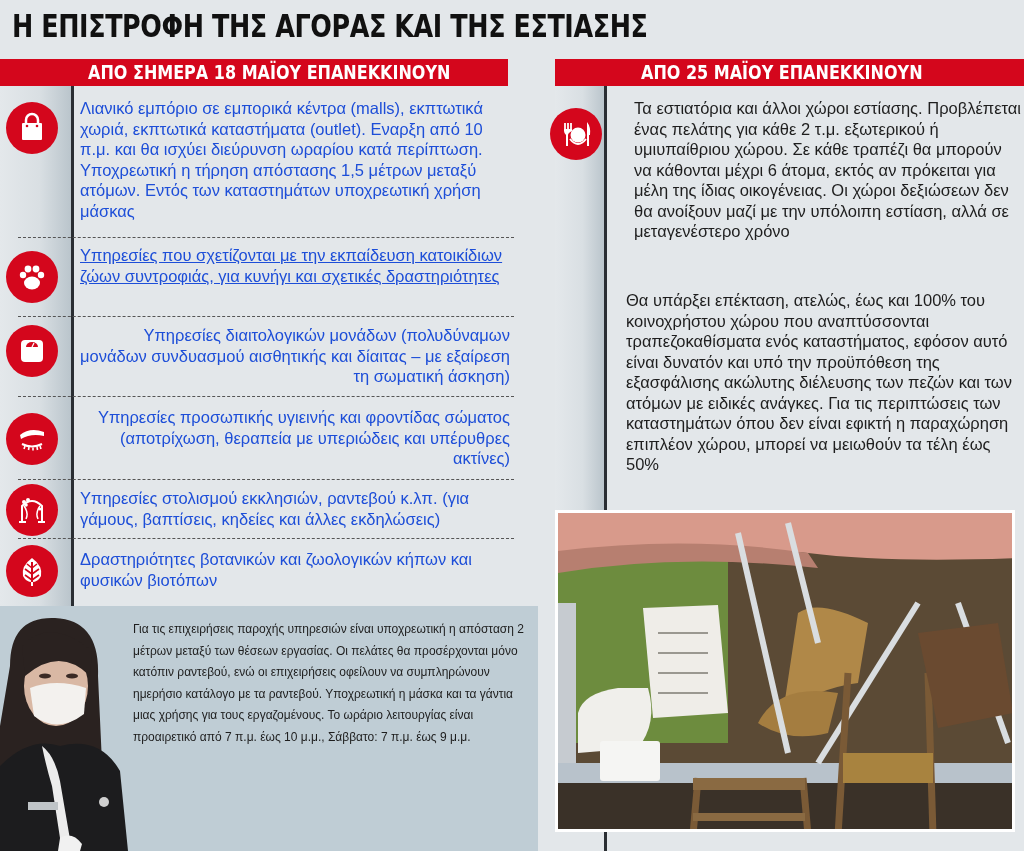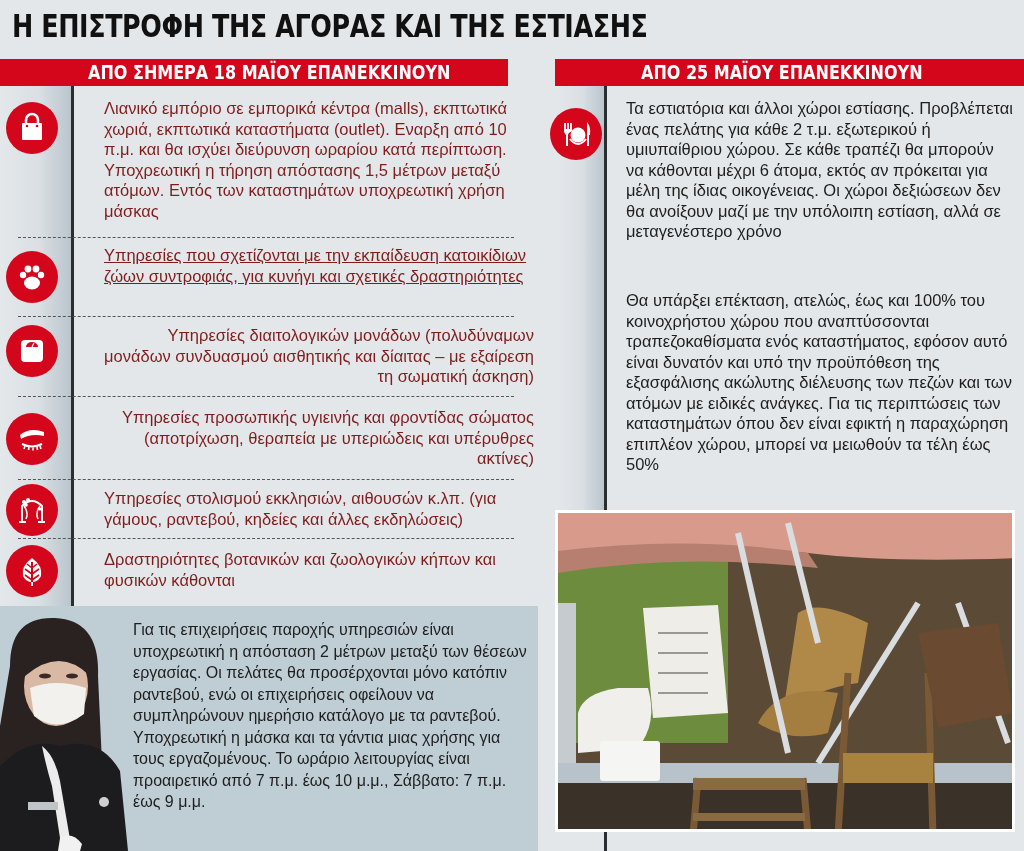--- a/index.html
+++ b/index.html
@@ -41,42 +41,42 @@
       position: absolute;
       background: linear-gradient(to right, #e4e8eb 0%, #d9dfe3 55%, #b9c4cb 100%);
     }
     .gutter-left { left: 0; top: 86px; width: 72px; height: 520px; }
     .gutter-right { left: 555px; top: 86px; width: 50px; height: 425px; }
     .vline { position: absolute; width: 3px; background: #2a2e33; }
     .vline-left { left: 71px; top: 86px; height: 520px; }
     .vline-right { left: 604px; top: 86px; height: 425px; }
     .vline-right2 { left: 604px; top: 830px; height: 21px; }
 
-    .item { position: absolute; left: 104px; width: 430px; font-size: 16.5px; line-height: 20.5px; color: #7f1d1d; }
+    .item { position: absolute; left: 80px; width: 430px; font-size: 16.5px; line-height: 20.5px; color: #1d4ed8; }
     .sep { position: absolute; left: 18px; width: 496px; border-top: 1.5px dashed #555; }
 
     .icon {
       position: absolute; left: 6px;
       width: 52px; height: 52px; border-radius: 50%;
       background: #d4061c;
       display: flex; align-items: center; justify-content: center;
     }
     .icon svg { width: 34px; height: 34px; }
 
     .rtext { position: absolute; left: 626px; width: 390px; font-size: 16.5px; line-height: 20.5px; color: #1e1e1e; }
 
     .bottom-panel {
       position: absolute; left: 0; top: 606px; width: 538px; height: 245px;
       background: #bfcdd5;
     }
     .woman {
       position: absolute; left: 0; top: 606px; width: 128px; height: 245px;
       overflow: hidden;
     }
-    .bottom-text { position: absolute; left: 133px; top: 619px; width: 400px; font-size: 16px; line-height: 21.5px; color: #1e1e1e; }
+    .bottom-text { position: absolute; left: 133px; top: 619px; width: 400px; font-size: 12px; line-height: 21.5px; color: #1e1e1e; }
 
     .photo {
       position: absolute; left: 555px; top: 510px; width: 460px; height: 322px;
       border: 3px solid #fff; overflow: hidden; background: #6e5a3e;
     }
   </style>
 </head>
 <body>
 
 <div class="title">Η ΕΠΙΣΤΡΟΦΗ ΤΗΣ ΑΓΟΡΑΣ ΚΑΙ ΤΗΣ ΕΣΤΙΑΣΗΣ</div>
@@ -141,32 +141,32 @@
       <path d="M7 28 V13 Q17 3 27 13 V28" stroke="#fff" stroke-width="2" fill="none"></path>
       <circle cx="9" cy="9" r="2" fill="#fff"></circle>
       <circle cx="13" cy="7" r="2" fill="#fff"></circle>
       <circle cx="11" cy="12" r="1.8" fill="#fff"></circle>
       <circle cx="25" cy="16" r="1.6" fill="#fff"></circle>
       <path d="M9 13 Q14 20 11 26 M25 13 Q20 20 23 26" stroke="#fff" stroke-width="1.5" fill="none"></path>
       <line x1="4" y1="29" x2="11" y2="29" stroke="#fff" stroke-width="2"></line>
       <line x1="23" y1="29" x2="30" y2="29" stroke="#fff" stroke-width="2"></line>
     </svg>
 </div>
-<div class="item" style="top:488px;">Υπηρεσίες στολισμού εκκλησιών, αιθουσών κ.λπ. (για γάμους, ραντεβού, κηδείες και άλλες εκδηλώσεις)</div>
+<div class="item" style="top:488px;">Υπηρεσίες στολισμού εκκλησιών, ραντεβού κ.λπ. (για γάμους, βαπτίσεις, κηδείες και άλλες εκδηλώσεις)</div>
 <div class="sep" style="top:538px;"></div>
 
 <div class="icon" style="top:545px;">
   <svg viewBox="0 0 34 34">
       <path d="M17 4 Q28 12 26 22 Q23 28 17 28 Q11 28 8 22 Q6 12 17 4 Z" fill="#fff"></path>
       <line x1="17" y1="8" x2="17" y2="32" stroke="#d4061c" stroke-width="2"></line>
       <path d="M17 14 L12 10 M17 14 L22 10 M17 20 L10 15 M17 20 L24 15 M17 26 L10 21 M17 26 L24 21" stroke="#d4061c" stroke-width="1.6"></path>
       <line x1="17" y1="28" x2="17" y2="32" stroke="#fff" stroke-width="2"></line>
     </svg>
 </div>
-<div class="item" style="top:549px;">Δραστηριότητες βοτανικών και ζωολογικών κήπων και φυσικών κάθονται</div>
+<div class="item" style="top:549px;">Δραστηριότητες βοτανικών και ζωολογικών κήπων και φυσικών βιοτόπων</div>
 
 <div class="bottom-panel"></div>
 <div class="woman">
   <svg viewBox="0 0 128 245" width="128" height="245">
     <rect width="128" height="245" fill="#bfcdd5"></rect>
     <path d="M10 60 Q10 10 55 12 Q100 14 98 70 L104 200 L0 245 L0 120 Z" fill="#2a2220"></path>
     <ellipse cx="56" cy="80" rx="32" ry="40" fill="#d9b8a4"></ellipse>
     <path d="M22 40 Q50 10 92 45 L90 70 Q60 40 25 70 Z" fill="#2a2220"></path>
     <ellipse cx="45" cy="70" rx="6" ry="2.5" fill="#3a2a25"></ellipse>
     <ellipse cx="72" cy="70" rx="6" ry="2.5" fill="#3a2a25"></ellipse>
@@ -193,21 +193,21 @@
         <line x1="6" y1="6" x2="6" y2="12"></line>
         <line x1="9" y1="6" x2="9" y2="12"></line>
         <line x1="12" y1="6" x2="12" y2="12"></line>
       </g>
       <path d="M5 12 H13 V14 Q9 16 9 18 V29 H7 V18 Q5 16 5 14 Z" fill="#fff"></path>
       <circle cx="19" cy="18" r="7.5" fill="#fff"></circle>
       <path d="M11 22 Q19 32 27 22" stroke="#fff" stroke-width="2" fill="none"></path>
       <path d="M28 5 Q32 10 31 18 L30 18 L30 29 L28 29 Z" fill="#fff"></path>
     </svg>
 </div>
-<div class="rtext" style="top:98px;">Τα εστιατόρια και άλλοι χώροι εστίασης. Προβλέπεται ένας πελάτης για κάθε 2 τ.μ. εξωτερικού ή υμιυπαίθριου χώρου. Σε κάθε τραπέζι θα μπορούν να κάθονται μέχρι 6 άτομα, εκτός αν πρόκειται για μέλη της ίδιας οικογένειας.  Οι χώροι δεξιώσεων δεν θα ανοίξουν μαζί με την υπόλοιπη εστίαση, αλλά σε μεταγενέστερο χρόνο</div>
+<div class="rtext" style="top:98px;margin-left:8px;">Τα εστιατόρια και άλλοι χώροι εστίασης. Προβλέπεται ένας πελάτης για κάθε 2 τ.μ. εξωτερικού ή υμιυπαίθριου χώρου. Σε κάθε τραπέζι θα μπορούν να κάθονται μέχρι 6 άτομα, εκτός αν πρόκειται για μέλη της ίδιας οικογένειας.  Οι χώροι δεξιώσεων δεν θα ανοίξουν μαζί με την υπόλοιπη εστίαση, αλλά σε μεταγενέστερο χρόνο</div>
 <div class="rtext" style="top:290px;">Θα υπάρξει επέκταση, ατελώς, έως και 100% του κοινοχρήστου χώρου που αναπτύσσονται τραπεζοκαθίσματα ενός καταστήματος, εφόσον αυτό είναι δυνατόν και υπό την προϋπόθεση της εξασφάλισης ακώλυτης διέλευσης των πεζών και των ατόμων με ειδικές ανάγκες. Για τις περιπτώσεις των καταστημάτων όπου δεν είναι εφικτή η παραχώρηση επιπλέον χώρου, μπορεί να μειωθούν τα τέλη έως 50%</div>
 
 <div class="photo">
   <svg viewBox="0 0 460 322" width="460" height="322" preserveAspectRatio="none">
     <rect width="460" height="322" fill="#5b4a35"></rect>
     <rect x="0" y="30" width="170" height="200" fill="#6d8c3e"></rect>
     <path d="M0 0 H460 V45 Q330 50 250 40 Q150 30 0 50 Z" fill="#d89a8b"></path>
     <path d="M0 38 Q130 22 250 40 L260 55 Q120 40 0 60 Z" fill="#b77f70"></path>
     <rect x="0" y="90" width="18" height="180" fill="#c6cbd0"></rect>
     <rect x="0" y="250" width="460" height="20" fill="#b8c2cb"></rect>

